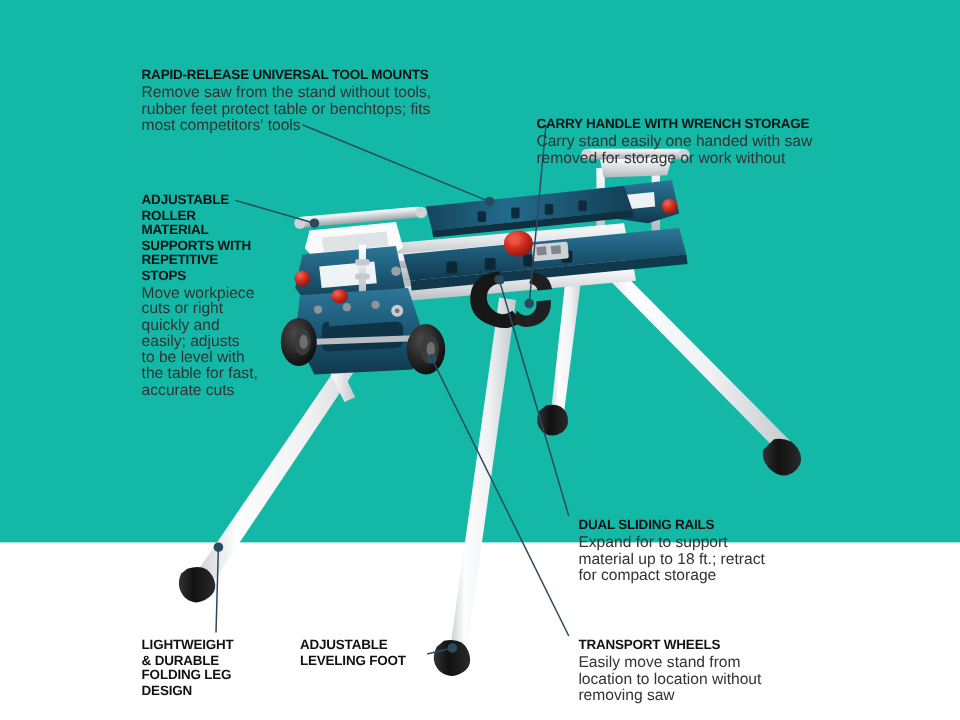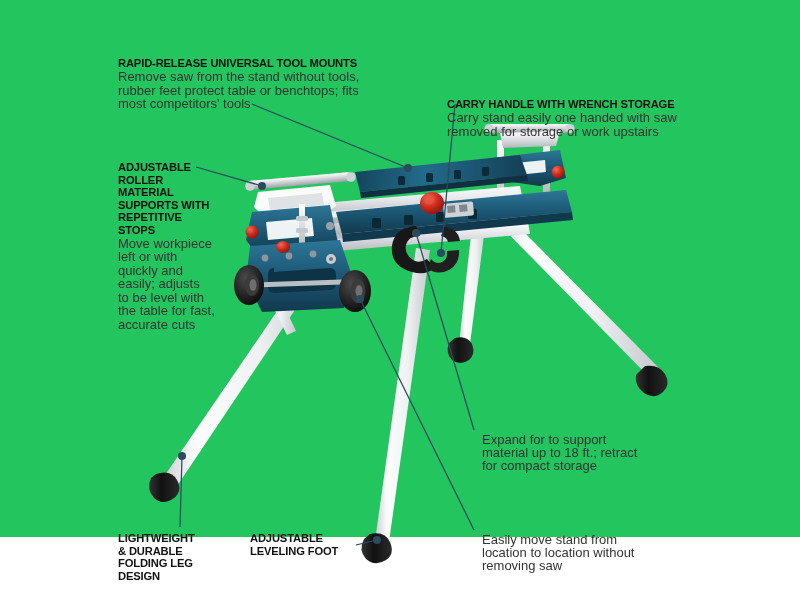--- a/index.html
+++ b/index.html
@@ -2,21 +2,21 @@
 <html><head>
 <meta charset="utf-8">
 <style>
   * { box-sizing: border-box; margin: 0; padding: 0; }
   html, body {
     width: 800px; height: 600px;
     background: #ffffff;
     font-family: "Liberation Sans", sans-serif;
     overflow: hidden;
   }
-  #stage { position: relative; width: 800px; height: 537px; background: #22c55e; }
+  #stage { position: relative; width: 800px; height: 452px; background: #14b8a6; }
 
   
   .callout { position: absolute; }
   .callout .head {
     font-weight: bold;
     font-size: 11.2px;
     line-height: 12.6px;
     letter-spacing: -0.15px;
     color: #111111;
     text-transform: uppercase;
@@ -256,46 +256,48 @@
   <div class="callout" id="c-tool-mounts">
     <div class="head">RAPID-RELEASE UNIVERSAL TOOL MOUNTS</div>
     <div class="body">Remove saw from the stand without tools,
 rubber feet protect table or benchtops; fits
 most competitors' tools</div>
   </div>
 
   <div class="callout" id="c-carry-handle">
     <div class="head">CARRY HANDLE WITH WRENCH STORAGE</div>
     <div class="body">Carry stand easily one handed with saw
-removed for storage or work upstairs</div>
+removed for storage or work without</div>
   </div>
 
   <div class="callout" id="c-roller">
     <div class="head">ADJUSTABLE
 ROLLER
 MATERIAL
 SUPPORTS WITH
 REPETITIVE
 STOPS</div>
     <div class="body">Move workpiece
-left or with
+cuts or right
 quickly and
 easily; adjusts
 to be level with
 the table for fast,
 accurate cuts</div>
   </div>
 
   <div class="callout" id="c-dual-rails">
+    <div class="head">DUAL SLIDING RAILS</div>
     <div class="body">Expand for to support
 material up to 18 ft.; retract
 for compact storage</div>
   </div>
 
   <div class="callout" id="c-transport">
+    <div class="head">TRANSPORT WHEELS</div>
     <div class="body">Easily move stand from
 location to location without
 removing saw</div>
   </div>
 
   <div class="callout" id="c-lightweight">
     <div class="head">LIGHTWEIGHT
 &amp; DURABLE
 FOLDING LEG
 DESIGN</div>

